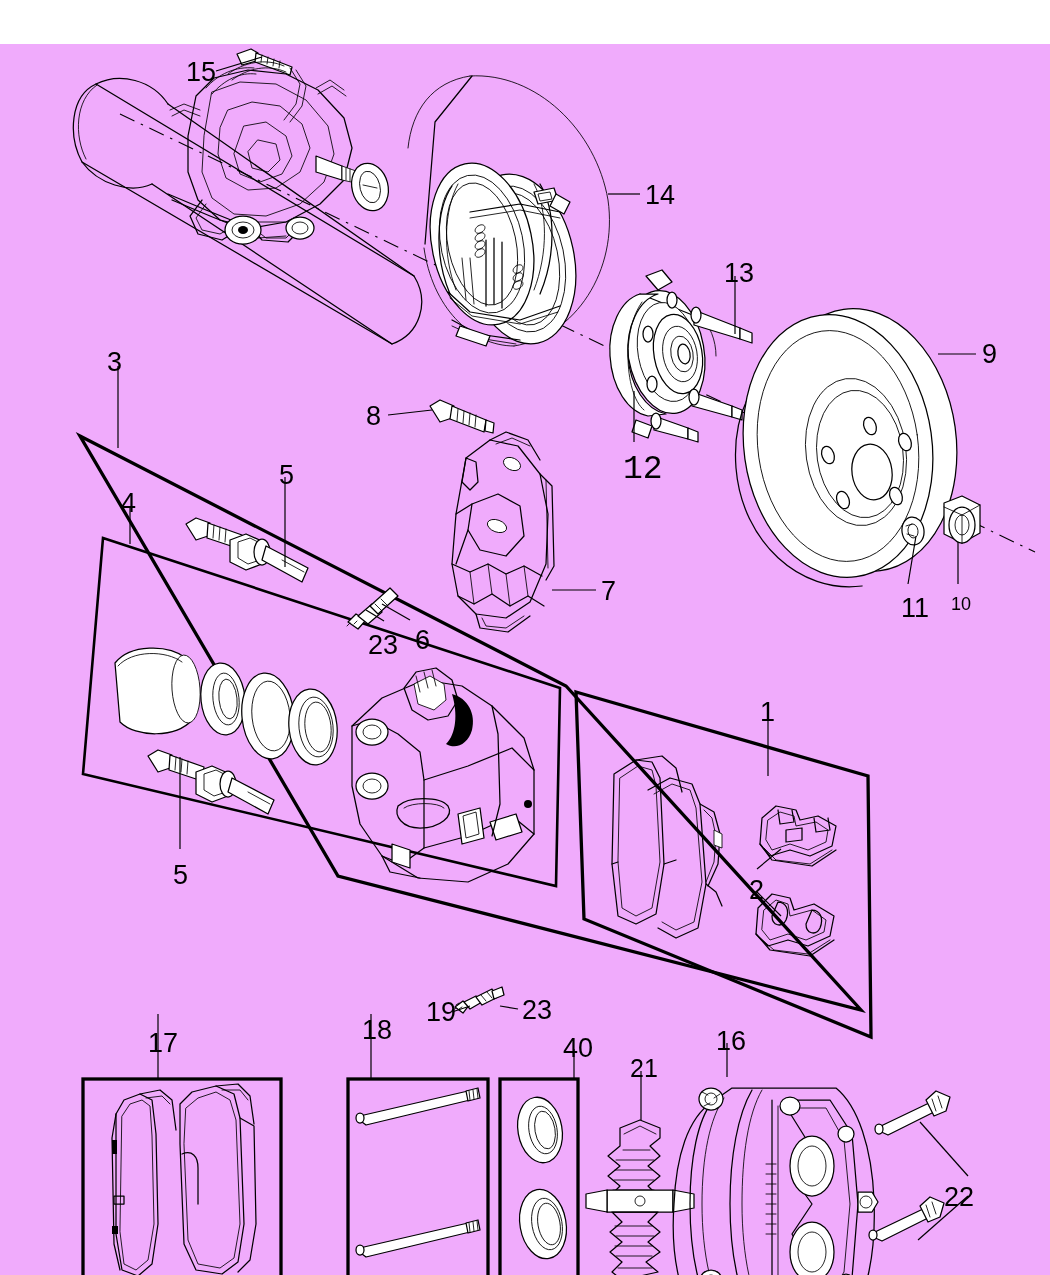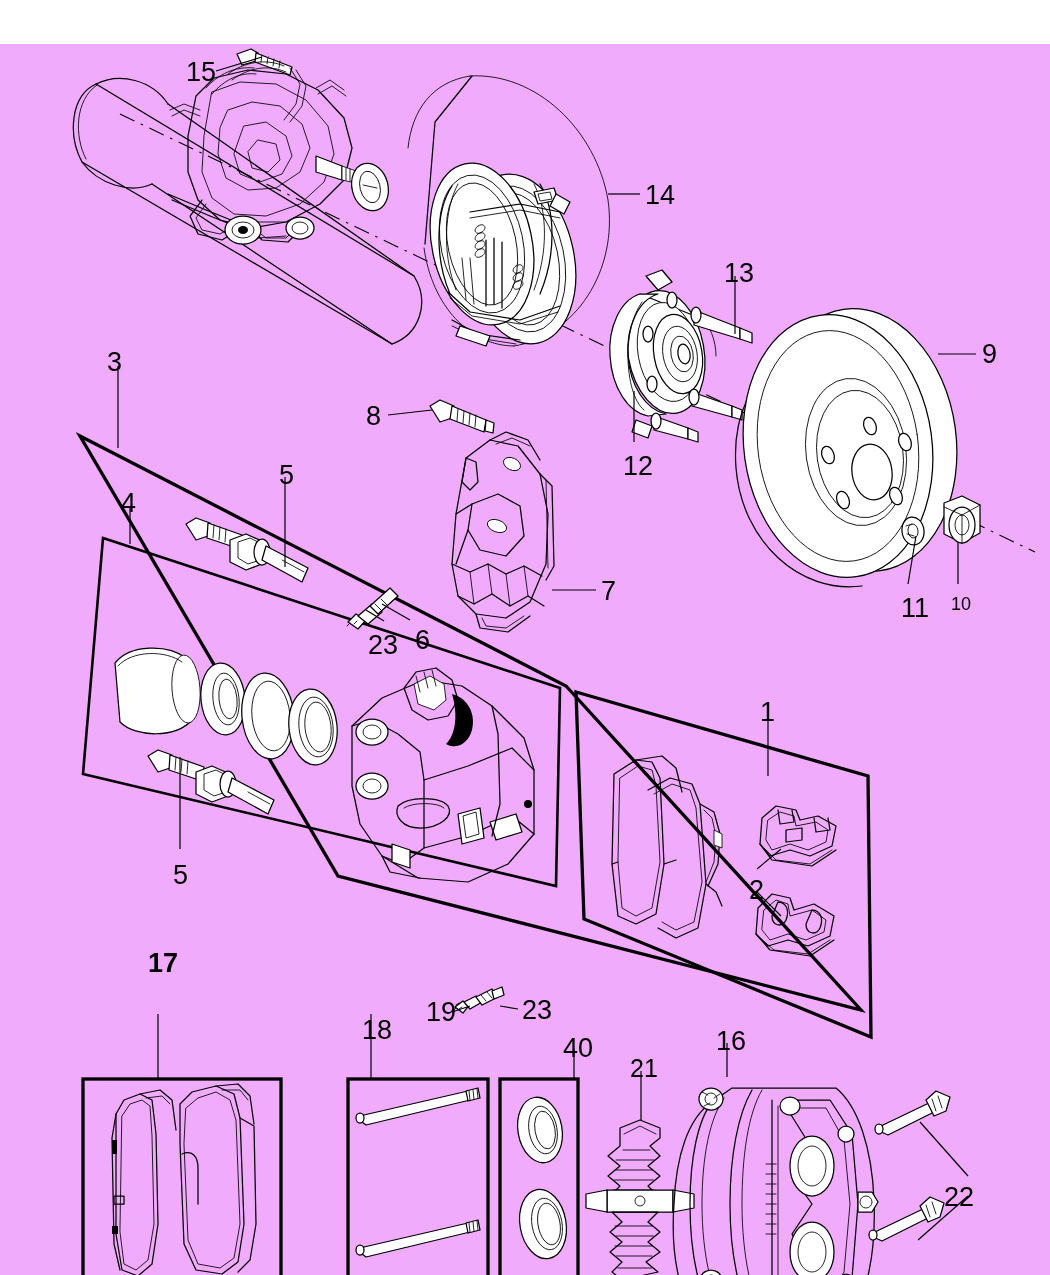--- a/index.html
+++ b/index.html
@@ -546,32 +546,32 @@
         <polyline points="958,540 958,498" class="lead"></polyline>
         <polyline points="908,540 916,492" class="lead"></polyline>
       </g>
   </svg>
 
   <div id="labels">
       <div class="callout" style="left: 186px; top: 15px; font-size: 27px;">15</div>
       <div class="callout" style="left: 645px; top: 138px; font-size: 27px;">14</div>
       <div class="callout" style="left: 724px; top: 216px; font-size: 27px;">13</div>
       <div class="callout" style="left: 982px; top: 297px; font-size: 27px;">9</div>
-      <div class="callout" style="left: 623px; top: 409px; font-size: 27px;">12</div>
+      <div class="callout" style="left: 623px; top: 409px; font-size: 33px; font-family: Liberation Mono, monospace;">12</div>
       <div class="callout" style="left: 107px; top: 305px; font-size: 27px;">3</div>
       <div class="callout" style="left: 366px; top: 359px; font-size: 27px;">8</div>
       <div class="callout" style="left: 121px; top: 446px; font-size: 27px;">4</div>
       <div class="callout" style="left: 279px; top: 418px; font-size: 27px;">5</div>
       <div class="callout" style="left: 173px; top: 818px; font-size: 27px;">5</div>
       <div class="callout" style="left: 601px; top: 534px; font-size: 27px;">7</div>
       <div class="callout" style="left: 368px; top: 588px; font-size: 27px;">23</div>
       <div class="callout" style="left: 415px; top: 583px; font-size: 27px;">6</div>
       <div class="callout" style="left: 760px; top: 655px; font-size: 27px;">1</div>
       <div class="callout" style="left: 749px; top: 833px; font-size: 27px;">2</div>
-      <div class="callout" style="left: 148px; top: 906px; font-size: 27px; font-weight: bold;">17</div>
+      <div class="callout" style="left: 148px; top: 986px; font-size: 27px;">17</div>
       <div class="callout" style="left: 362px; top: 973px; font-size: 27px; text-align: center;">18</div>
       <div class="callout" style="left: 426px; top: 955px; font-size: 27px;">19</div>
       <div class="callout" style="left: 522px; top: 953px; font-size: 27px;">23</div>
       <div class="callout" style="left: 563px; top: 991px; font-size: 27px;">40</div>
       <div class="callout" style="left: 630px; top: 1012px; font-size: 25px;">21</div>
       <div class="callout" style="left: 716px; top: 984px; font-size: 27px;">16</div>
       <div class="callout" style="left: 944px; top: 1140px; font-size: 27px;">22</div>
       <div class="callout" style="left: 951px; top: 551px; font-size: 18px;">10</div>
       <div class="callout" style="left: 901px; top: 551px; font-size: 27px; text-align: right;">11</div>
     </div>

